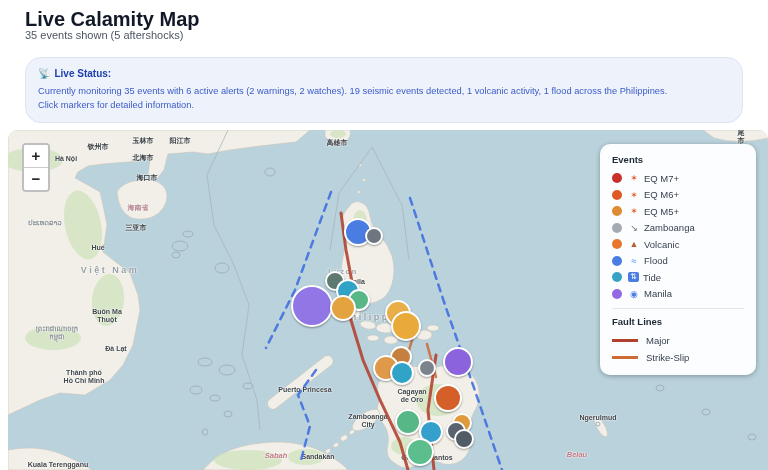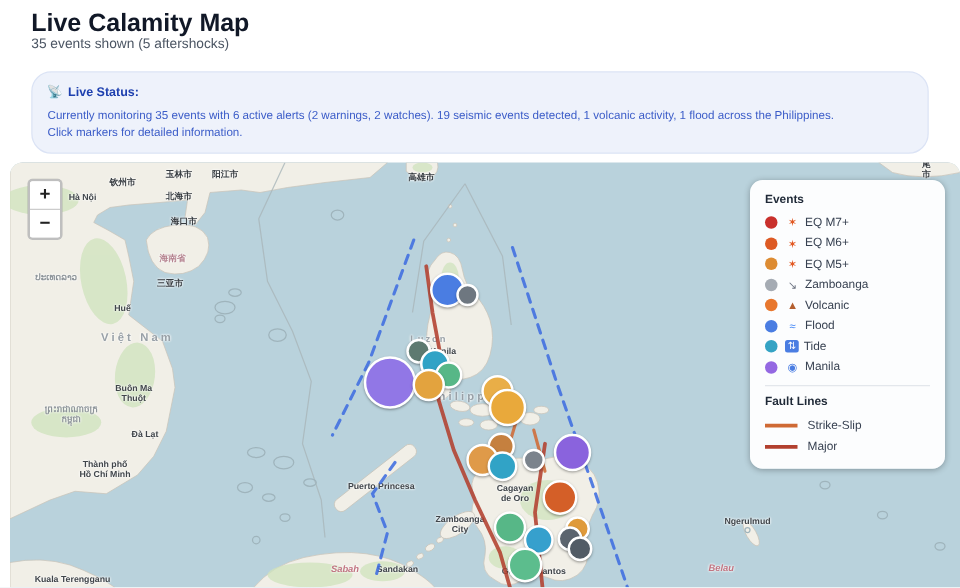--- a/index.html
+++ b/index.html
@@ -252,24 +252,24 @@
           <div class="legend-row">
             <span class="legend-dot" style="background: rgb(148, 104, 226);"></span>
             <span class="legend-ico" style="color: rgb(74, 125, 226);">◉</span>
             <span>Manila</span>
           </div>
         </div>
       <div class="legend-div"></div>
       <div class="legend-title">Fault Lines</div>
       <div id="legend-faults">
           <div class="fault-row">
+            <span class="fault-sample" style="border-top: 3px solid rgb(178, 64, 47);"></span>
+            <span>Major</span>
+          </div>
+          <div class="fault-row">
             <span class="fault-sample" style="border-top: 3px solid rgb(207, 106, 53);"></span>
             <span>Strike-Slip</span>
           </div>
-          <div class="fault-row">
-            <span class="fault-sample" style="border-top: 3px solid rgb(178, 64, 47);"></span>
-            <span>Major</span>
-          </div>
         </div>
     </div>
 
   </div>
 </div>
 
 </body></html>

